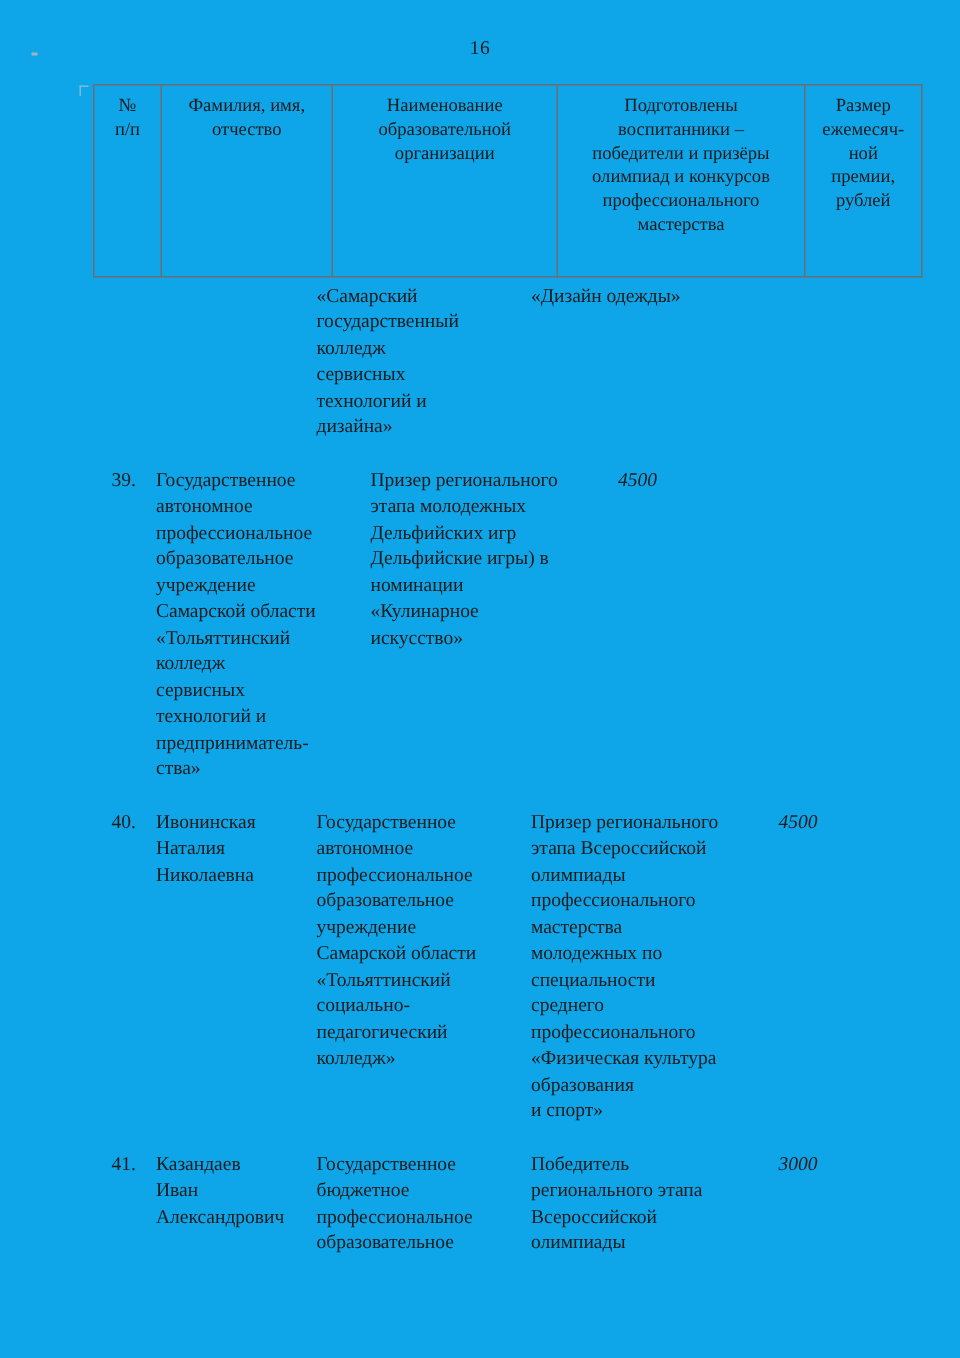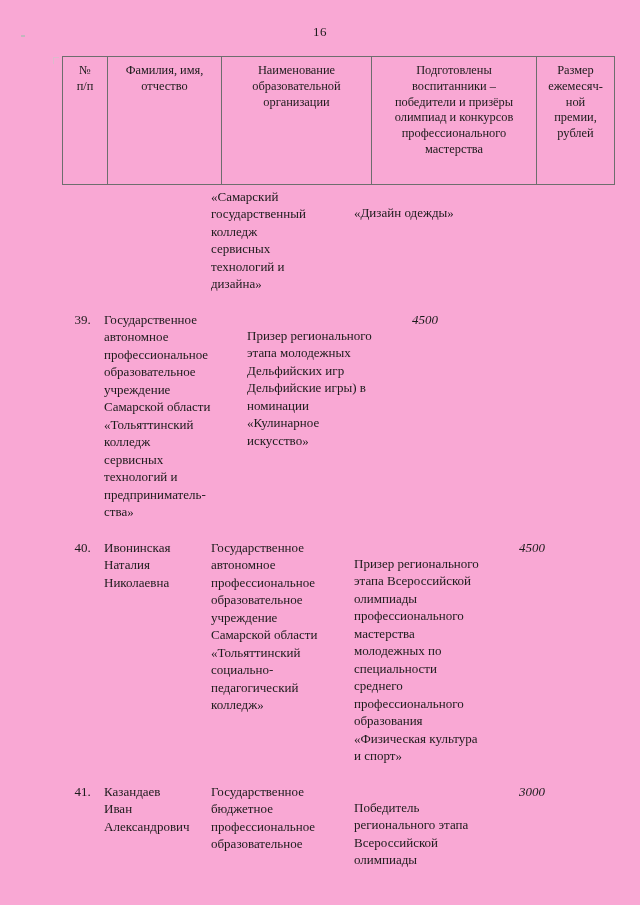--- a/index.html
+++ b/index.html
@@ -12,21 +12,21 @@
     height: 905px;
     position: relative;
     font-family: "Liberation Serif", "DejaVu Serif", serif;
     color: #1b1b1b;
     overflow: hidden;
   }
 
   .page {
     position: absolute;
     inset: 0;
-    background: #f9a8d4;
+    background: #0ea5e9;
   }
 
   
   .scan-speck {
     position: absolute;
     left: 21px;
     top: 35px;
     width: 4px;
     height: 2px;
     background: #b9b9b9;
@@ -96,21 +96,21 @@
   .cell {
     font-size: 13px;
     line-height: 1.345;
     padding: 0 4px 0 4px;
     box-sizing: border-box;
     word-wrap: break-word;
   }
   .cell-num    { width: 38px;  text-align: center;  padding-left: 7px; }
   .cell-name   { width: 107px; text-align: left; }
   .cell-org    { width: 143px; text-align: left; }
-  .cell-ach    { width: 158px; text-align: left; margin-top: 16px; }
+  .cell-ach    { width: 158px; text-align: left; }
   .cell-amount { width: 71px;  text-align: left; padding-left: 11px; font-style: italic; }
 
   .cell .ln { display: block; white-space: pre; }
   .spacer { height: 18px; }
 </style>
 </head>
 <body>
 
 <div class="page">
 
@@ -222,22 +222,22 @@
         <div class="cell cell-ach">
           <span class="ln">Призер регионального</span>
           <span class="ln">этапа Всероссийской</span>
           <span class="ln">олимпиады</span>
           <span class="ln">профессионального</span>
           <span class="ln">мастерства</span>
           <span class="ln">молодежных по</span>
           <span class="ln">специальности</span>
           <span class="ln">среднего</span>
           <span class="ln">профессионального</span>
+          <span class="ln">«Физическая культура</span>
           <span class="ln">образования</span>
-          <span class="ln">«Физическая культура</span>
           <span class="ln">и спорт»</span>
         </div>
         <div class="cell cell-amount">4500</div>
       </div>
       <div class="spacer"></div>
       <div class="row">
         <div class="cell cell-num">41.</div>
         <div class="cell cell-name">
           <span class="ln">Казандаев</span>
           <span class="ln">Иван</span>

